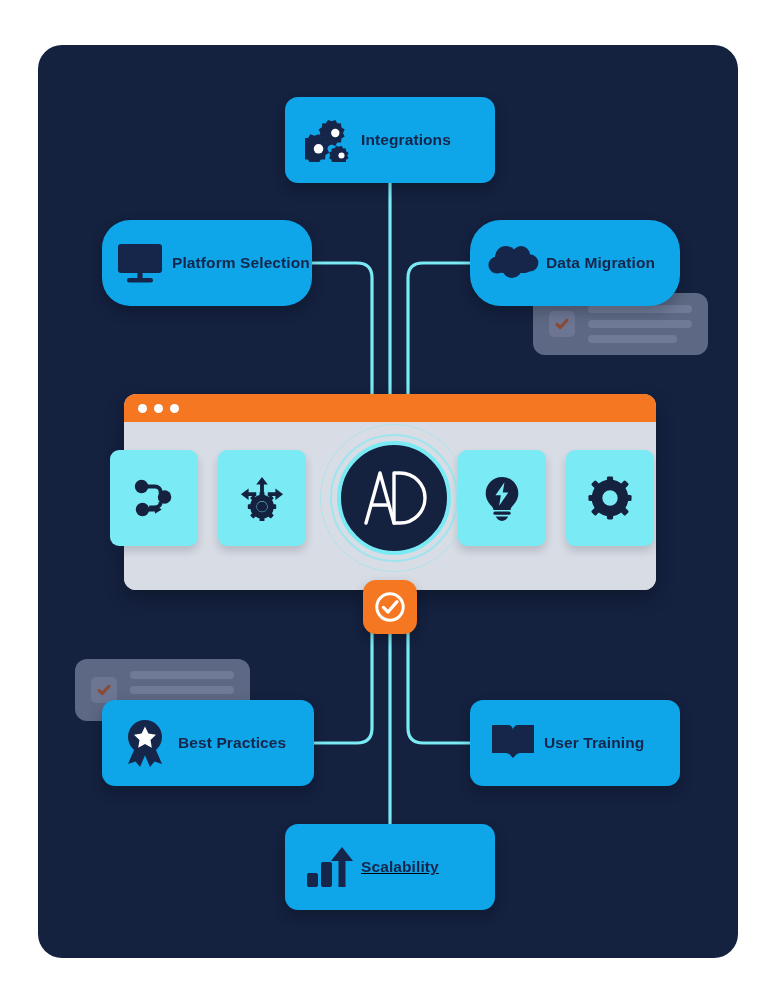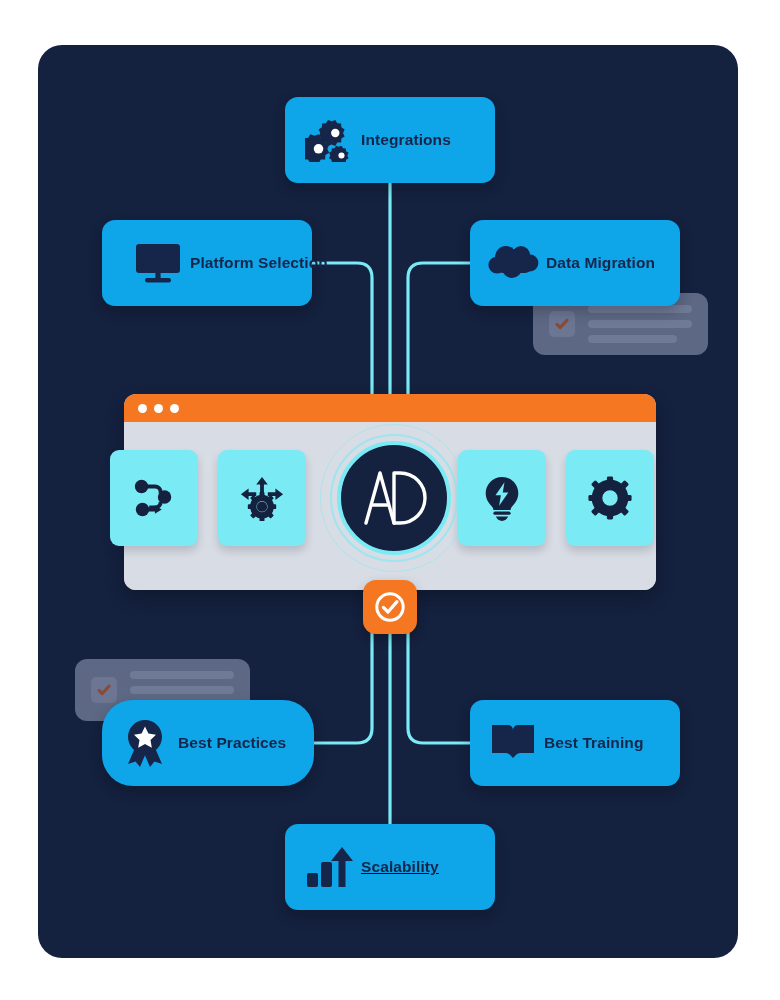--- a/index.html
+++ b/index.html
@@ -69,36 +69,37 @@
   
   .card-integrations {
     left: 285px; top: 97px; width: 210px; height: 86px;
     padding: 0 18px;
   }
   .card-integrations .card-icon { width: 54px; }
   .card-integrations .card-label { margin-left: 4px; }
 
   .card-platform {
     left: 102px; top: 220px; width: 210px; height: 86px;
-    padding: 0 26px;
+    padding: 0 8px;
+    border-radius: 28px;
   }
   .card-platform .card-icon { width: 60px; }
   .card-platform .card-label { margin-left: 2px; }
 
   .card-datamigration {
     left: 470px; top: 220px; width: 210px; height: 86px;
     padding: 0 14px;
+    border-radius: 31px;
   }
   .card-datamigration .card-icon { width: 62px; }
   .card-datamigration .card-label { margin-left: 0px; }
 
   .card-bestpractices {
     left: 102px; top: 700px; width: 212px; height: 86px;
     padding: 0 14px;
-    border-radius: 31px;
   }
   .card-bestpractices .card-icon { width: 58px; }
   .card-bestpractices .card-label { margin-left: 4px; }
 
   .card-usertraining {
     left: 470px; top: 700px; width: 210px; height: 86px;
     padding: 0 14px;
   }
   .card-usertraining .card-icon { width: 58px; }
   .card-usertraining .card-label { margin-left: 2px; }
@@ -482,21 +483,21 @@
 
   <div class="card card-usertraining">
     <span class="card-icon">
       <svg width="48" height="42" viewBox="0 0 48 42">
         <g fill="#16264b">
           <path d="M3 3 h16 a5 5 0 0 1 5 5 v28 l-3.4 -3.6 a5 5 0 0 0 -3.6 -1.5 H3 Z"></path>
           <path d="M45 3 h-16 a5 5 0 0 0 -5 5 v28 l3.4 -3.6 a5 5 0 0 1 3.6 -1.5 H45 Z"></path>
         </g>
       </svg>
     </span>
-    <span class="card-label">Best Training</span>
+    <span class="card-label">User Training</span>
   </div>
 
   <div class="card card-scalability">
     <span class="card-icon">
       <svg width="48" height="44" viewBox="0 0 48 44">
         <g fill="#16264b">
           <rect x="2" y="28" width="11" height="14" rx="2"></rect>
           <rect x="16" y="17" width="11" height="25" rx="2"></rect>
           <path d="M33.5 42 V16 H26 L37 2 L48 16 h-7.5 V42 Z"></path>
         </g>

